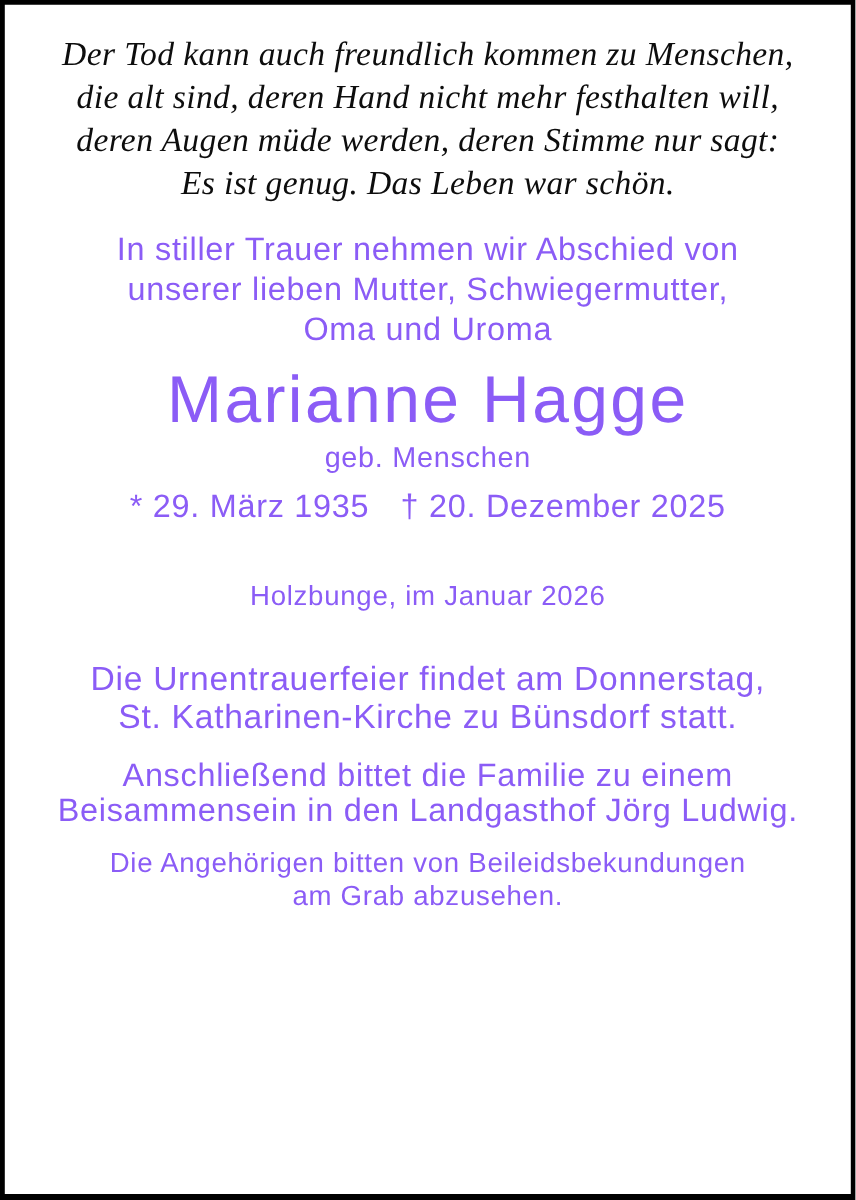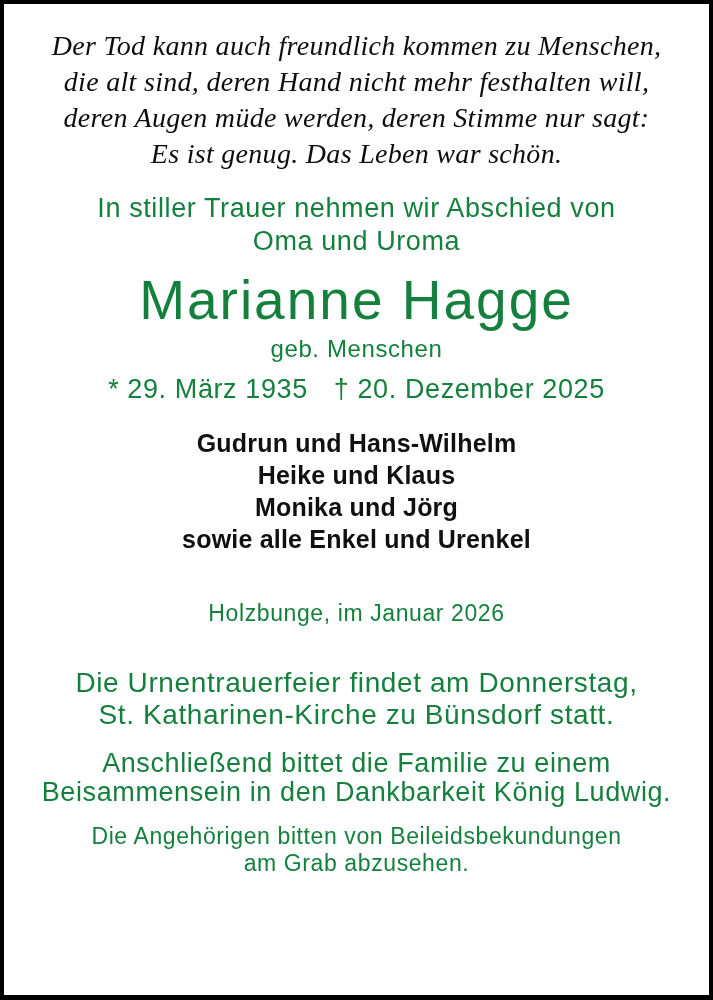--- a/index.html
+++ b/index.html
@@ -36,21 +36,21 @@
     font-size: 28px;
     line-height: 36px;
     letter-spacing: 0.3px;
     color: #0d0d0d;
   }
   
   .sans {
     font-family: "Liberation Sans", sans-serif;
     font-weight: 400;
     letter-spacing: 0.6px;
-    color: #15803d;
+    color: #8b5cf6;
   }
   .intro {
     margin-top: 20px;
     font-size: 27px;
     line-height: 33px;
   }
   .deceased-name {
     margin-top: 12px;
     font-size: 55px;
     line-height: 60px;
@@ -113,49 +113,44 @@
 
     <div class="poem">
       <div class="line">Der Tod kann auch freundlich kommen zu Menschen,</div>
       <div class="line">die alt sind, deren Hand nicht mehr festhalten will,</div>
       <div class="line">deren Augen müde werden, deren Stimme nur sagt:</div>
       <div class="line">Es ist genug. Das Leben war schön.</div>
     </div>
 
     <div class="sans intro">
       <div class="line">In stiller Trauer nehmen wir Abschied von</div>
+      <div class="line">unserer lieben Mutter, Schwiegermutter,</div>
       <div class="line">Oma und Uroma</div>
     </div>
 
     <div class="sans deceased-name">Marianne Hagge</div>
 
     <div class="sans maiden">geb. Menschen</div>
 
     <div class="sans dates">
       <span class="birth">* 29. März 1935</span><span class="death">† 20. Dezember 2025</span>
     </div>
 
 
-    <div class="sans mourners">
-      <div class="line">Gudrun und Hans-Wilhelm</div>
-      <div class="line">Heike und Klaus</div>
-      <div class="line">Monika und Jörg</div>
-      <div class="line">sowie alle Enkel und Urenkel</div>
-    </div>
 
     <div class="sans place-date">Holzbunge, im Januar 2026</div>
 
     <div class="sans service">
       <div class="line">Die Urnentrauerfeier findet am Donnerstag,</div>
       <div class="line">St. Katharinen-Kirche zu Bünsdorf statt.</div>
     </div>
 
     <div class="sans reception">
       <div class="line">Anschließend bittet die Familie zu einem</div>
-      <div class="line">Beisammensein in den Dankbarkeit König Ludwig.</div>
+      <div class="line">Beisammensein in den Landgasthof Jörg Ludwig.</div>
     </div>
 
     <div class="sans condolences">
       <div class="line">Die Angehörigen bitten von Beileidsbekundungen</div>
       <div class="line">am Grab abzusehen.</div>
     </div>
 
   </div>
 </div>
 

